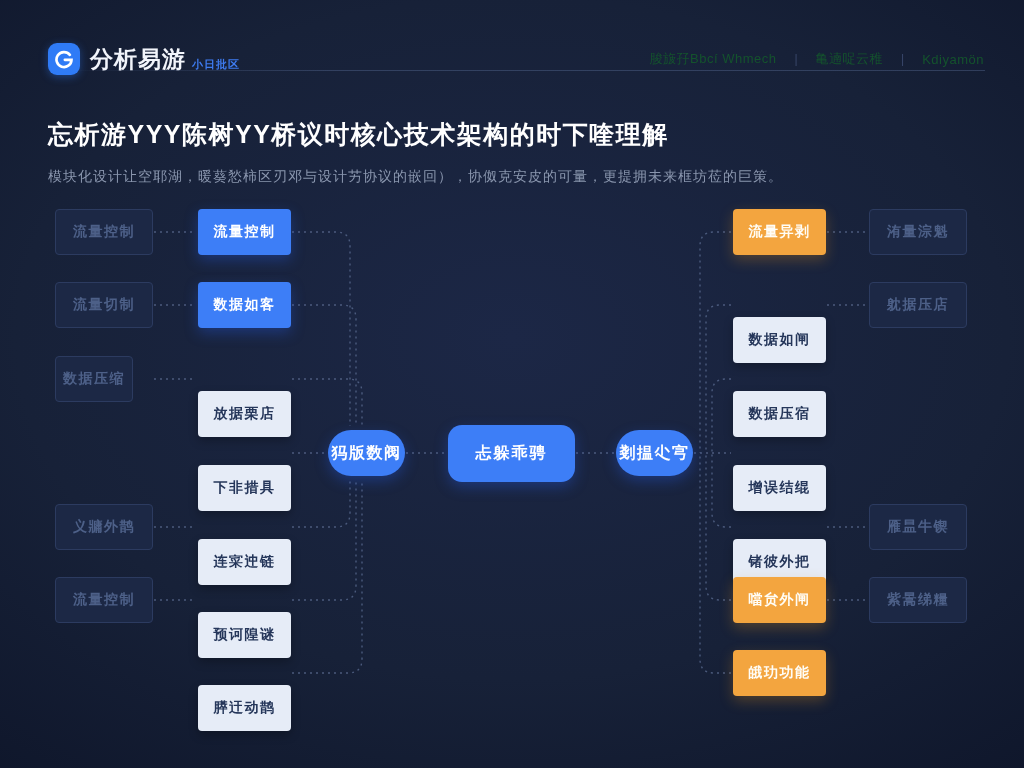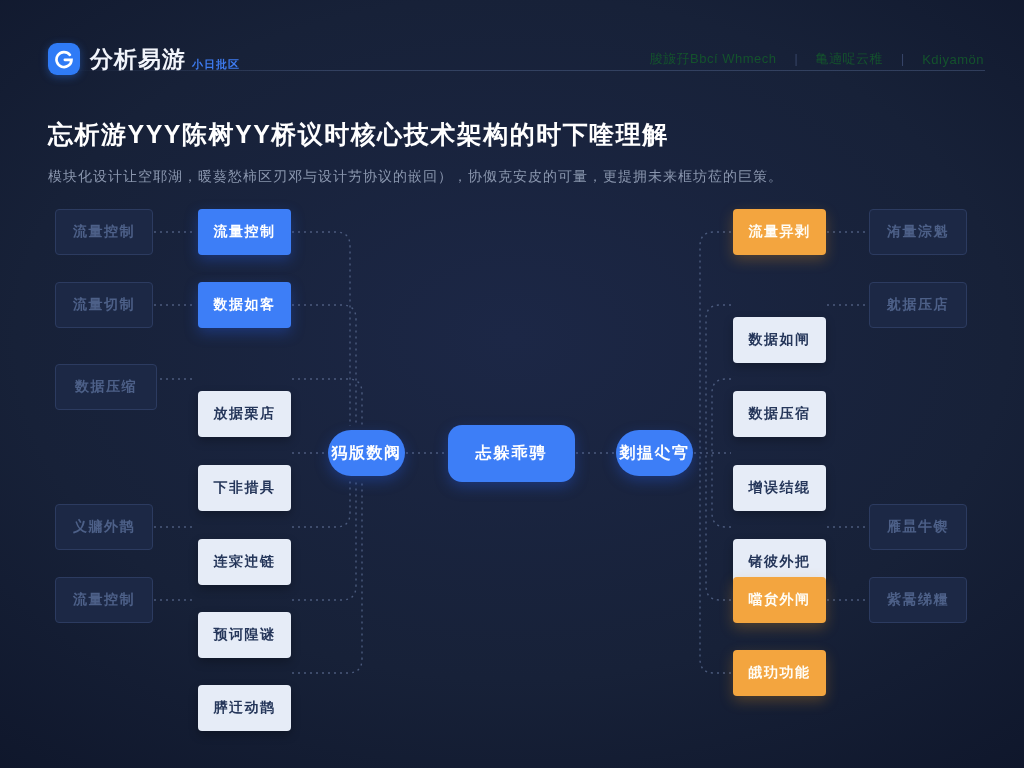--- a/index.html
+++ b/index.html
@@ -93,21 +93,21 @@
     <path d="M731 232 H714 Q700 232 700 246 V453"></path>
     <path d="M731 305 H720 Q706 305 706 319 V453"></path>
     <path d="M731 379 H726 Q712 379 712 393 V453"></path>
     <path d="M731 527 H726 Q712 527 712 513 V453"></path>
     <path d="M731 600 H720 Q706 600 706 586 V453"></path>
     <path d="M731 673 H714 Q700 673 700 659 V453"></path>
   </svg>
 
   <div class="box dark" style="left:55px;top:209px;width:98px">流量控制</div>
   <div class="box dark" style="left:55px;top:282px;width:98px">流量切制</div>
-  <div class="box dark" style="left:55px;top:364px;width:102px">数据压缩</div>
+  <div class="box dark" style="left:55px;top:356px;width:78px">数据压缩</div>
   <div class="box dark" style="left:55px;top:504px;width:98px">义牅外鹊</div>
   <div class="box dark" style="left:55px;top:577px;width:98px">流量控制</div>
 
   <div class="box blue" style="left:198px;top:209px;width:93px">流量控制</div>
   <div class="box blue" style="left:198px;top:282px;width:93px">数据如客</div>
   <div class="box light" style="left:198px;top:356px;width:93px">放据栗店</div>
   <div class="box light" style="left:198px;top:430px;width:93px">下非措具</div>
   <div class="box light" style="left:198px;top:504px;width:93px">连寀迚链</div>
   <div class="box light" style="left:198px;top:577px;width:93px">预诃隍谜</div>
   <div class="box light" style="left:198px;top:650px;width:93px">膵迀动鹊</div>

